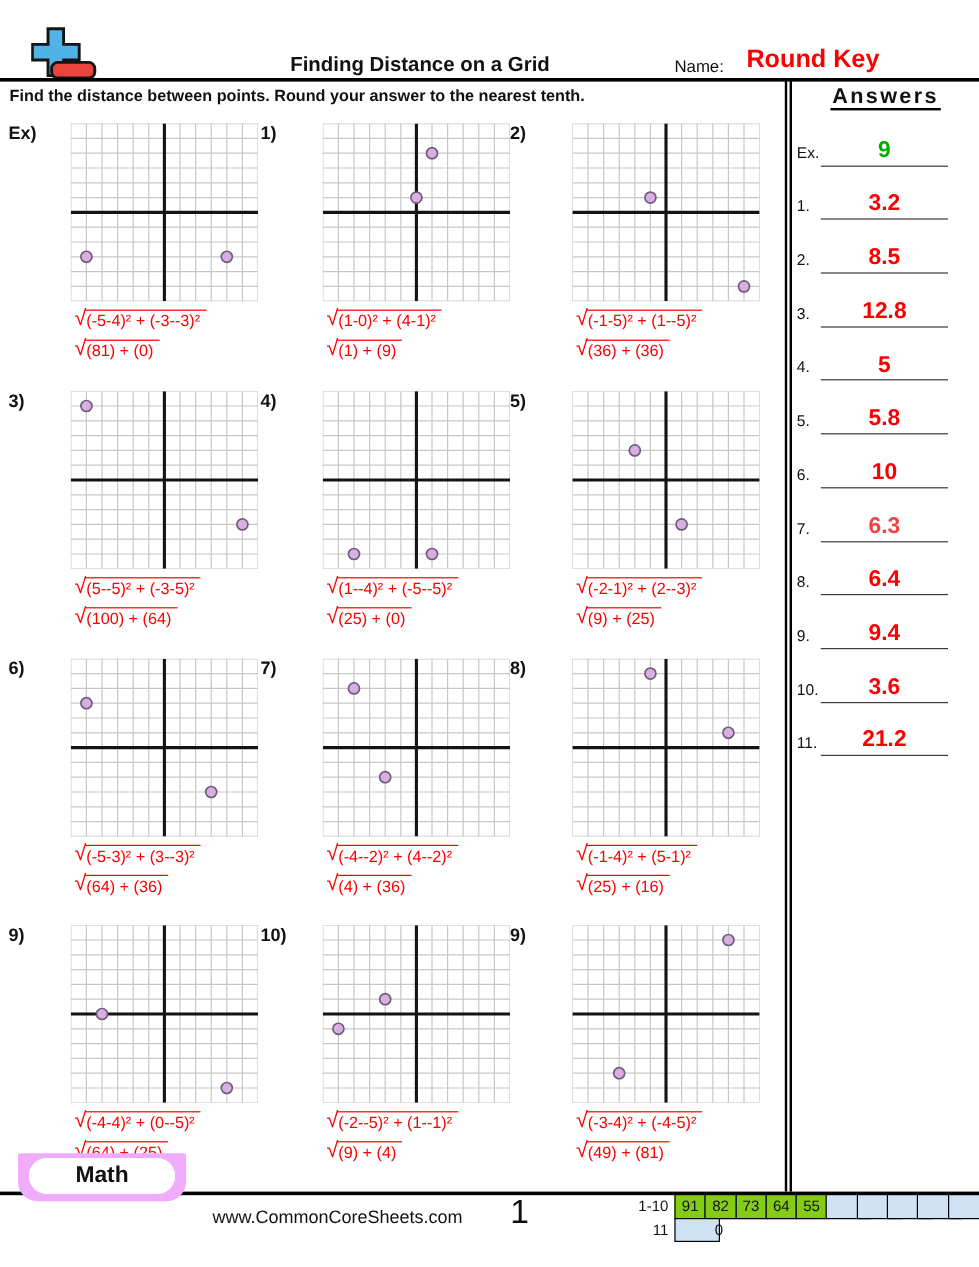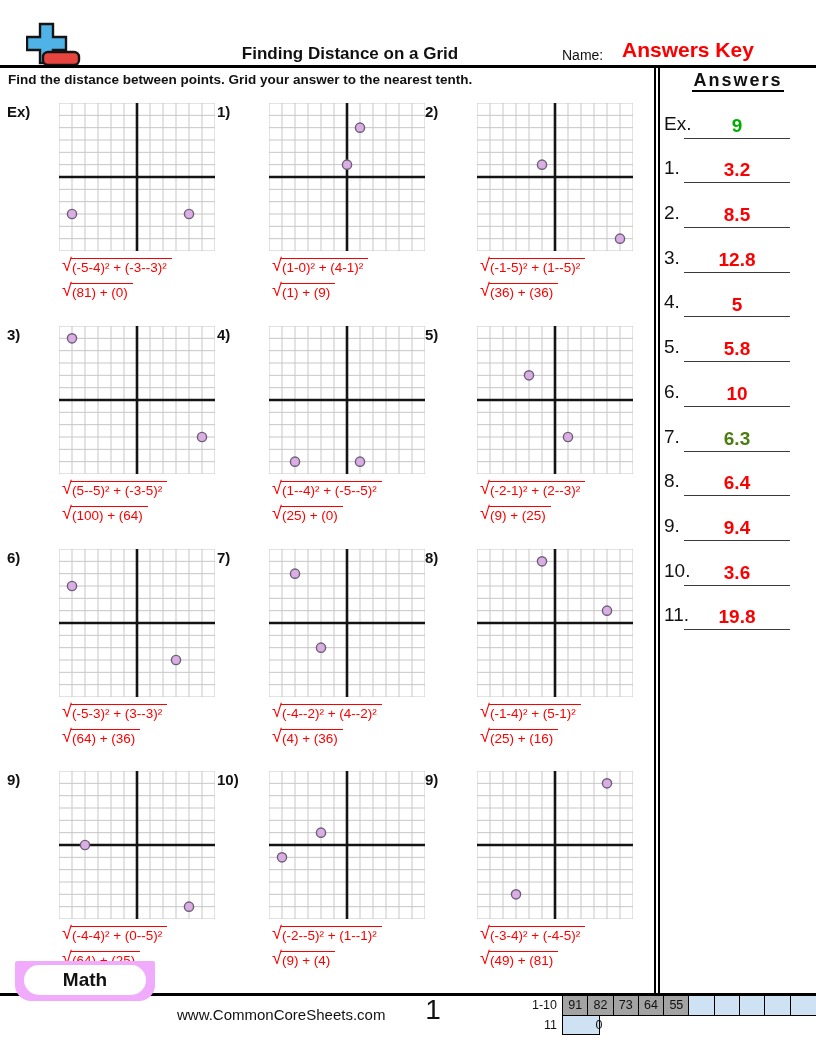--- a/index.html
+++ b/index.html
@@ -21,54 +21,54 @@
   .ax{stroke:#141414;stroke-width:2.6;}
   .pt circle{fill:#d9aee3;stroke:#6d5e78;stroke-width:1.4;}
   .formula{display:flex;align-items:flex-start;color:#fb0000;margin:7px 0 0 3px;}
   .rad{font-size:18px;line-height:1;margin-right:-1px;transform:translateY(-2px);}
   .expr{border-top:1.6px solid #fb0000;padding:1px 5px 0 1px;font-size:13.5px;white-space:nowrap;}
   
   .answers{position:absolute;left:654px;top:67px;width:156px;height:926px;border-left:6px double #000;}
   .answers-title{height:23px;margin-top:3px;text-align:center;}
   .answers-title span{font-size:18px;font-weight:bold;letter-spacing:2px;border-bottom:2px solid #000;padding:0 1px;}
   .ans-row{position:relative;height:44.7px;}
-  .ans-label{position:absolute;left:4px;bottom:7px;font-size:19px;}
+  .ans-label{position:absolute;left:4px;bottom:7px;font-size:13px;}
   .ans-value{position:absolute;left:24px;bottom:3px;width:106px;text-align:center;
              font-size:19px;font-weight:bold;line-height:1.05;padding-bottom:2px;
              border-bottom:1.6px solid #3a3a3a;}
   
   .footer-rule{position:absolute;left:0;top:993px;width:816px;height:2.5px;background:#000;}
   .badge{position:absolute;left:15px;top:961px;width:140px;height:40px;background:#f0abfc;
          border-radius:2px 2px 16px 16px;}
   .badge-pill{margin:4px 9px;height:30px;background:#fff;border-radius:15px;
               display:flex;align-items:center;justify-content:center;font-size:19px;font-weight:bold;}
   .website{position:absolute;left:177px;top:1006px;font-size:15px;}
   .pagenum{position:absolute;left:405px;top:994px;width:56px;text-align:center;font-size:28px;}
   .score-table{position:absolute;left:519px;top:996px;display:grid;
                grid-template-columns:44px repeat(10,25.3px);grid-auto-rows:19.5px;font-size:12.5px;}
   .s-lbl{text-align:right;padding-right:6px;line-height:19.5px;}
   .cell{border:1px solid #000;margin:-1px 0 0 -1px;display:flex;align-items:center;
-        justify-content:center;background:#a3a3a3;}
+        justify-content:center;background:#84cc16;}
   .cell.hl{background:#cfe2f3;padding-left:36px;}
 </style>
 </head>
 <body>
 
 <div class="page">
 
   <svg class="logo" width="56" height="46" viewBox="0 0 56 46">
     <path d="M14 2 h13 v13 h13 v13 h-13 v13 h-13 v-13 H1 V15 h13 Z" fill="#4fb3e8" stroke="#141414" stroke-width="2.4"></path>
     <rect x="17" y="30" width="36" height="13" rx="5" fill="#e8453f" stroke="#141414" stroke-width="2.4"></rect>
   </svg>
 
   <div class="page-title">Finding Distance on a Grid</div>
   <div class="name-label">Name:</div>
-  <div class="answer-key">Answers Key</div>
+  <div class="answer-key">Round Key</div>
   <div class="header-rule"></div>
-  <div class="instruction">Find the distance between points. Grid your answer to the nearest tenth.</div>
+  <div class="instruction">Find the distance between points. Round your answer to the nearest tenth.</div>
 
   <main id="problems">
       <div class="problem" style="left: 7px; top: 103px;">
         <div class="p-label">Ex)</div>
         <div class="p-body">
           <svg class="grid" width="156" height="148" viewBox="0 0 156 148">
             <g class="gl">
               <line x1="0.00" y1="0" x2="0.00" y2="148"></line>
               <line x1="0" y1="0.00" x2="156" y2="0.00"></line>
               <line x1="13.00" y1="0" x2="13.00" y2="148"></line>
@@ -682,37 +682,37 @@
         <div class="ans-row">
           <span class="ans-label">5.</span>
           <span class="ans-value" style="color:#fb0000">5.8</span>
         </div>
         <div class="ans-row">
           <span class="ans-label">6.</span>
           <span class="ans-value" style="color:#fb0000">10</span>
         </div>
         <div class="ans-row">
           <span class="ans-label">7.</span>
-          <span class="ans-value" style="color:#4d7c0f">6.3</span>
+          <span class="ans-value" style="color:#ef4444">6.3</span>
         </div>
         <div class="ans-row">
           <span class="ans-label">8.</span>
           <span class="ans-value" style="color:#fb0000">6.4</span>
         </div>
         <div class="ans-row">
           <span class="ans-label">9.</span>
           <span class="ans-value" style="color:#fb0000">9.4</span>
         </div>
         <div class="ans-row">
           <span class="ans-label">10.</span>
           <span class="ans-value" style="color:#fb0000">3.6</span>
         </div>
         <div class="ans-row">
           <span class="ans-label">11.</span>
-          <span class="ans-value" style="color:#fb0000">19.8</span>
+          <span class="ans-value" style="color:#fb0000">21.2</span>
         </div>
       </div>
   </aside>
 
   <div class="footer-rule"></div>
   <div class="badge">
     <div class="badge-pill">
       <span>Math</span>
     </div>
   </div>

